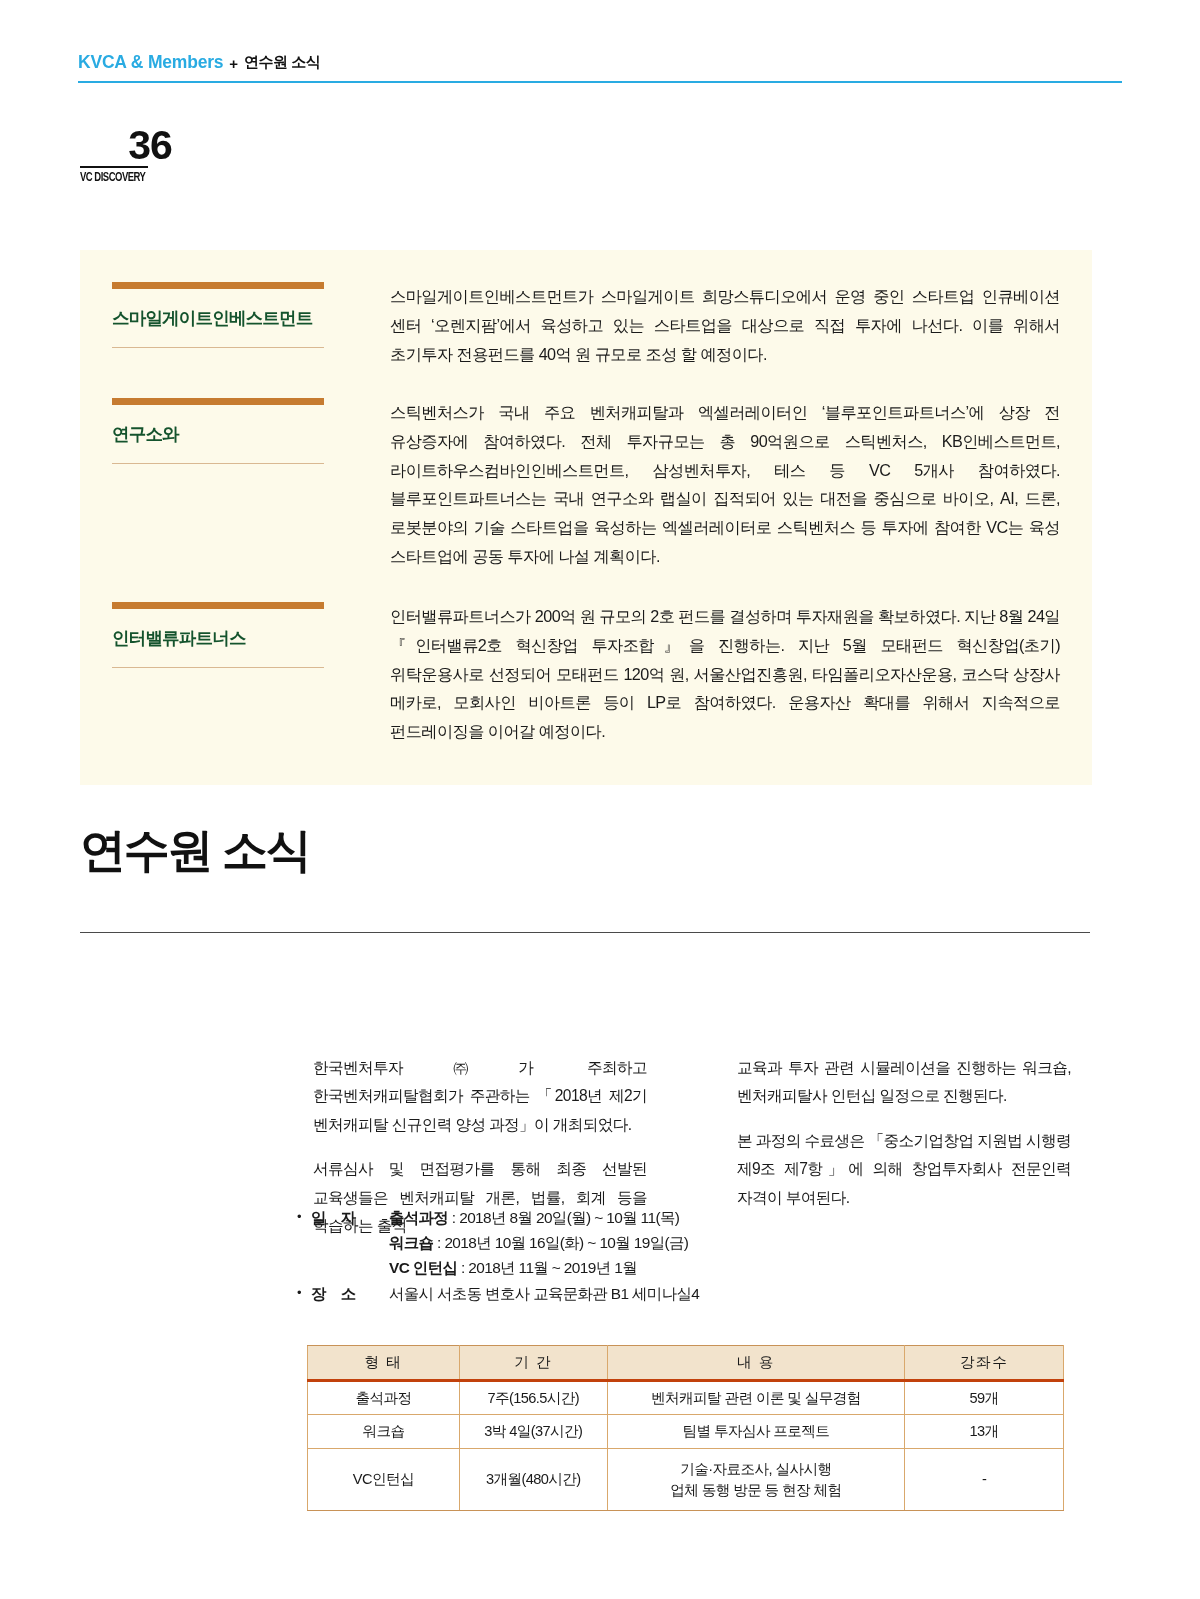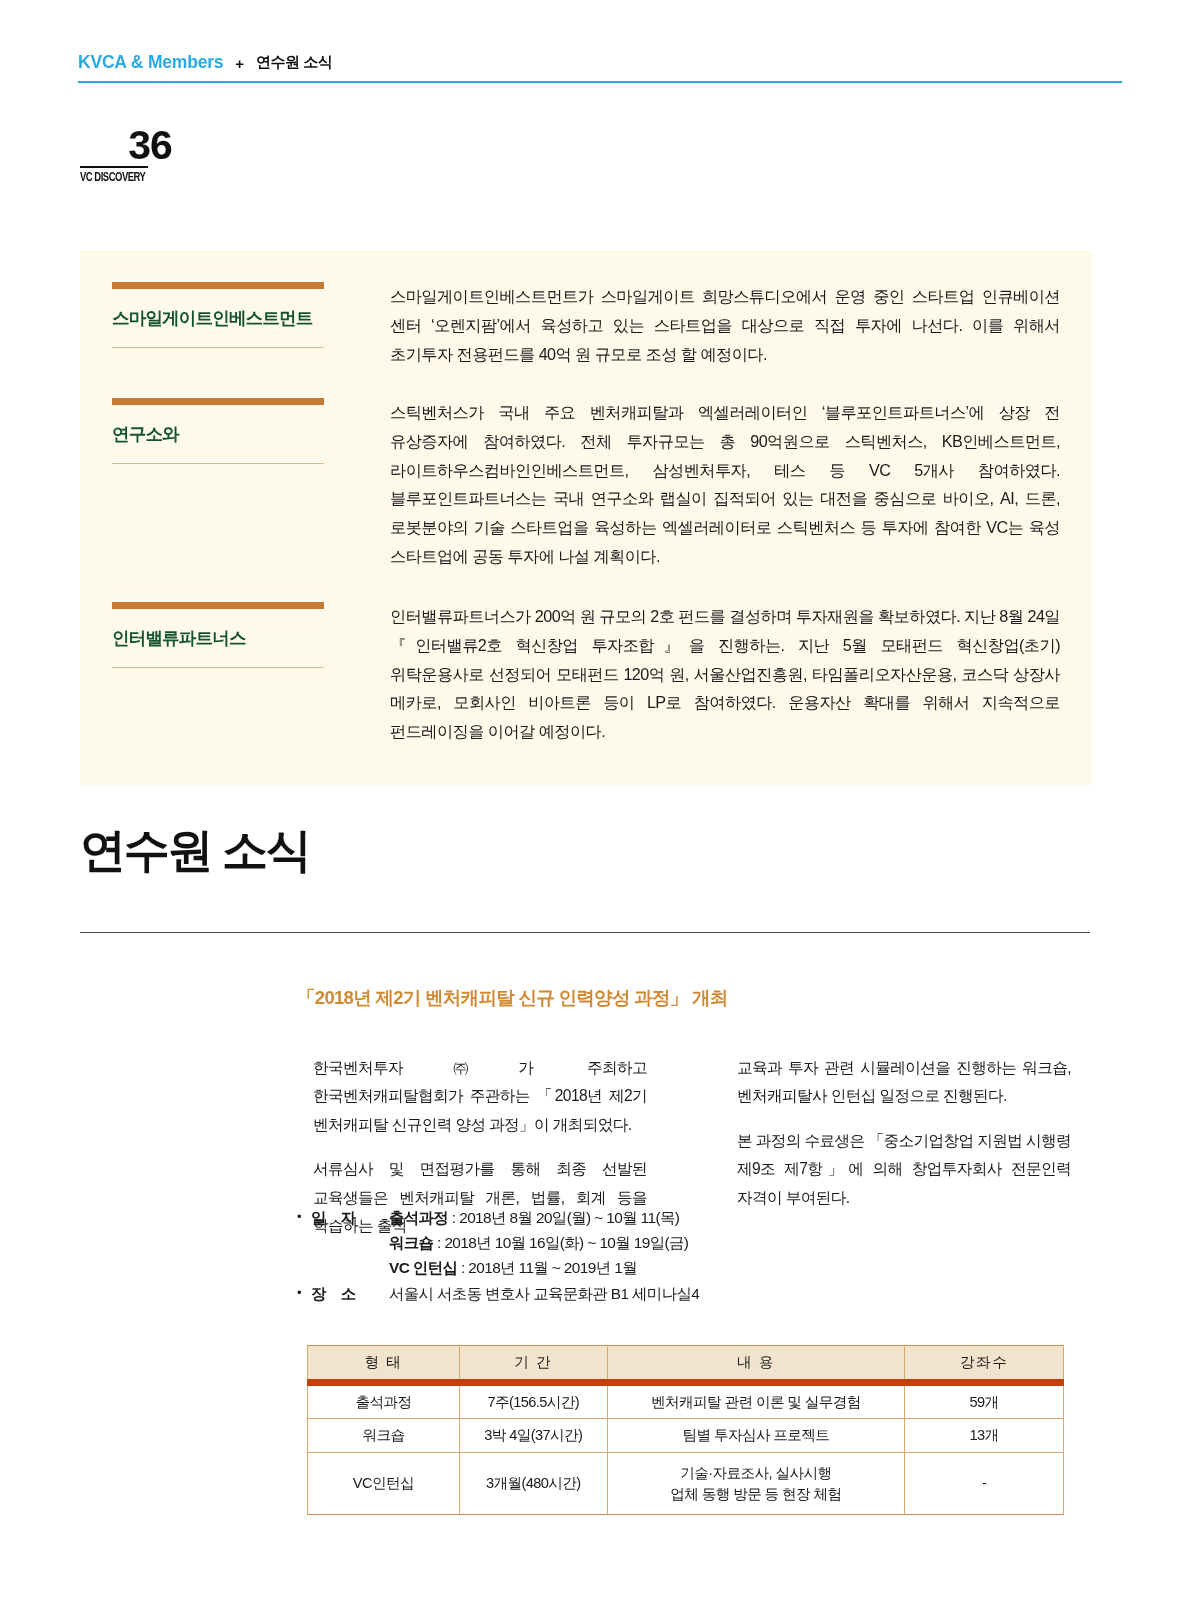--- a/index.html
+++ b/index.html
@@ -22,21 +22,21 @@
   }
 
   
   .running-header {
     position: absolute;
     left: 78px;
     top: 52px;
     width: 1044px;
     display: flex;
     align-items: flex-end;
-    gap: 12px;
+    gap: 6px;
     white-space: nowrap;
   }
   .rh-brand {
     font-size: 17.5px;
     font-weight: bold;
     color: #29ABE2;
     letter-spacing: -0.2px;
   }
   .rh-plus {
     font-size: 15px;
@@ -249,21 +249,21 @@
     vertical-align: middle;
     padding: 6px 4px;
     line-height: 1.42;
   }
   .course-table thead th {
     background: #F2E3CC;
     font-weight: normal;
     letter-spacing: 1.5px;
     height: 24px;
     border-top: 1.6px solid #C89257;
-    border-bottom: 7px solid #c2410c;
+    border-bottom: 3px solid #c2410c;
   }
   .course-table tbody tr td { height: 33px; }
   .course-table tbody tr:last-child td {
     height: 62px;
     border-bottom: 1.6px solid #C89257;
   }
   .col-form  { width: 152px; }
   .col-dur   { width: 148px; }
   .col-desc  { width: 298px; margin-top: 23px; }
   .col-count { width: 159px; }
@@ -314,21 +314,20 @@
         <div class="name-rule"></div>
       </div>
       <div class="news-body">인터밸류파트너스가 200억 원 규모의 2호 펀드를 결성하며 투자재원을 확보하였다. 지난 8월 24일 『인터밸류2호 혁신창업 투자조합』을 진행하는. 지난 5월 모태펀드 혁신창업(초기) 위탁운용사로 선정되어 모태펀드 120억 원, 서울산업진흥원, 타임폴리오자산운용, 코스닥 상장사 메카로, 모회사인 비아트론 등이 LP로 참여하였다. 운용자산 확대를 위해서 지속적으로 펀드레이징을 이어갈 예정이다.</div>
     </div>
 
   </div>
 
   <div class="section-heading">연수원 소식</div>
   <div class="section-rule"></div>
 
-  <div class="article-title">「2018년 제2기 벤처캐피탈 신규 인력양성 과정」 개최</div>
 
   <div class="article-cols">
     <div class="article-col">
         <p>한국벤처투자㈜가 주최하고 한국벤처캐피탈협회가 주관하는 「2018년 제2기 벤처캐피탈 신규인력 양성 과정」이 개최되었다.</p>
         <p>서류심사 및 면접평가를 통해 최종 선발된 교육생들은 벤처캐피탈 개론, 법률, 회계 등을 학습하는 출석</p>
       </div>
     <div class="article-col">
         <p>교육과 투자 관련 시뮬레이션을 진행하는 워크숍, 벤처캐피탈사 인턴십 일정으로 진행된다.</p>
         <p>본 과정의 수료생은 「중소기업창업 지원법 시행령 제9조 제7항」에 의해 창업투자회사 전문인력 자격이 부여된다.</p>
       </div>

